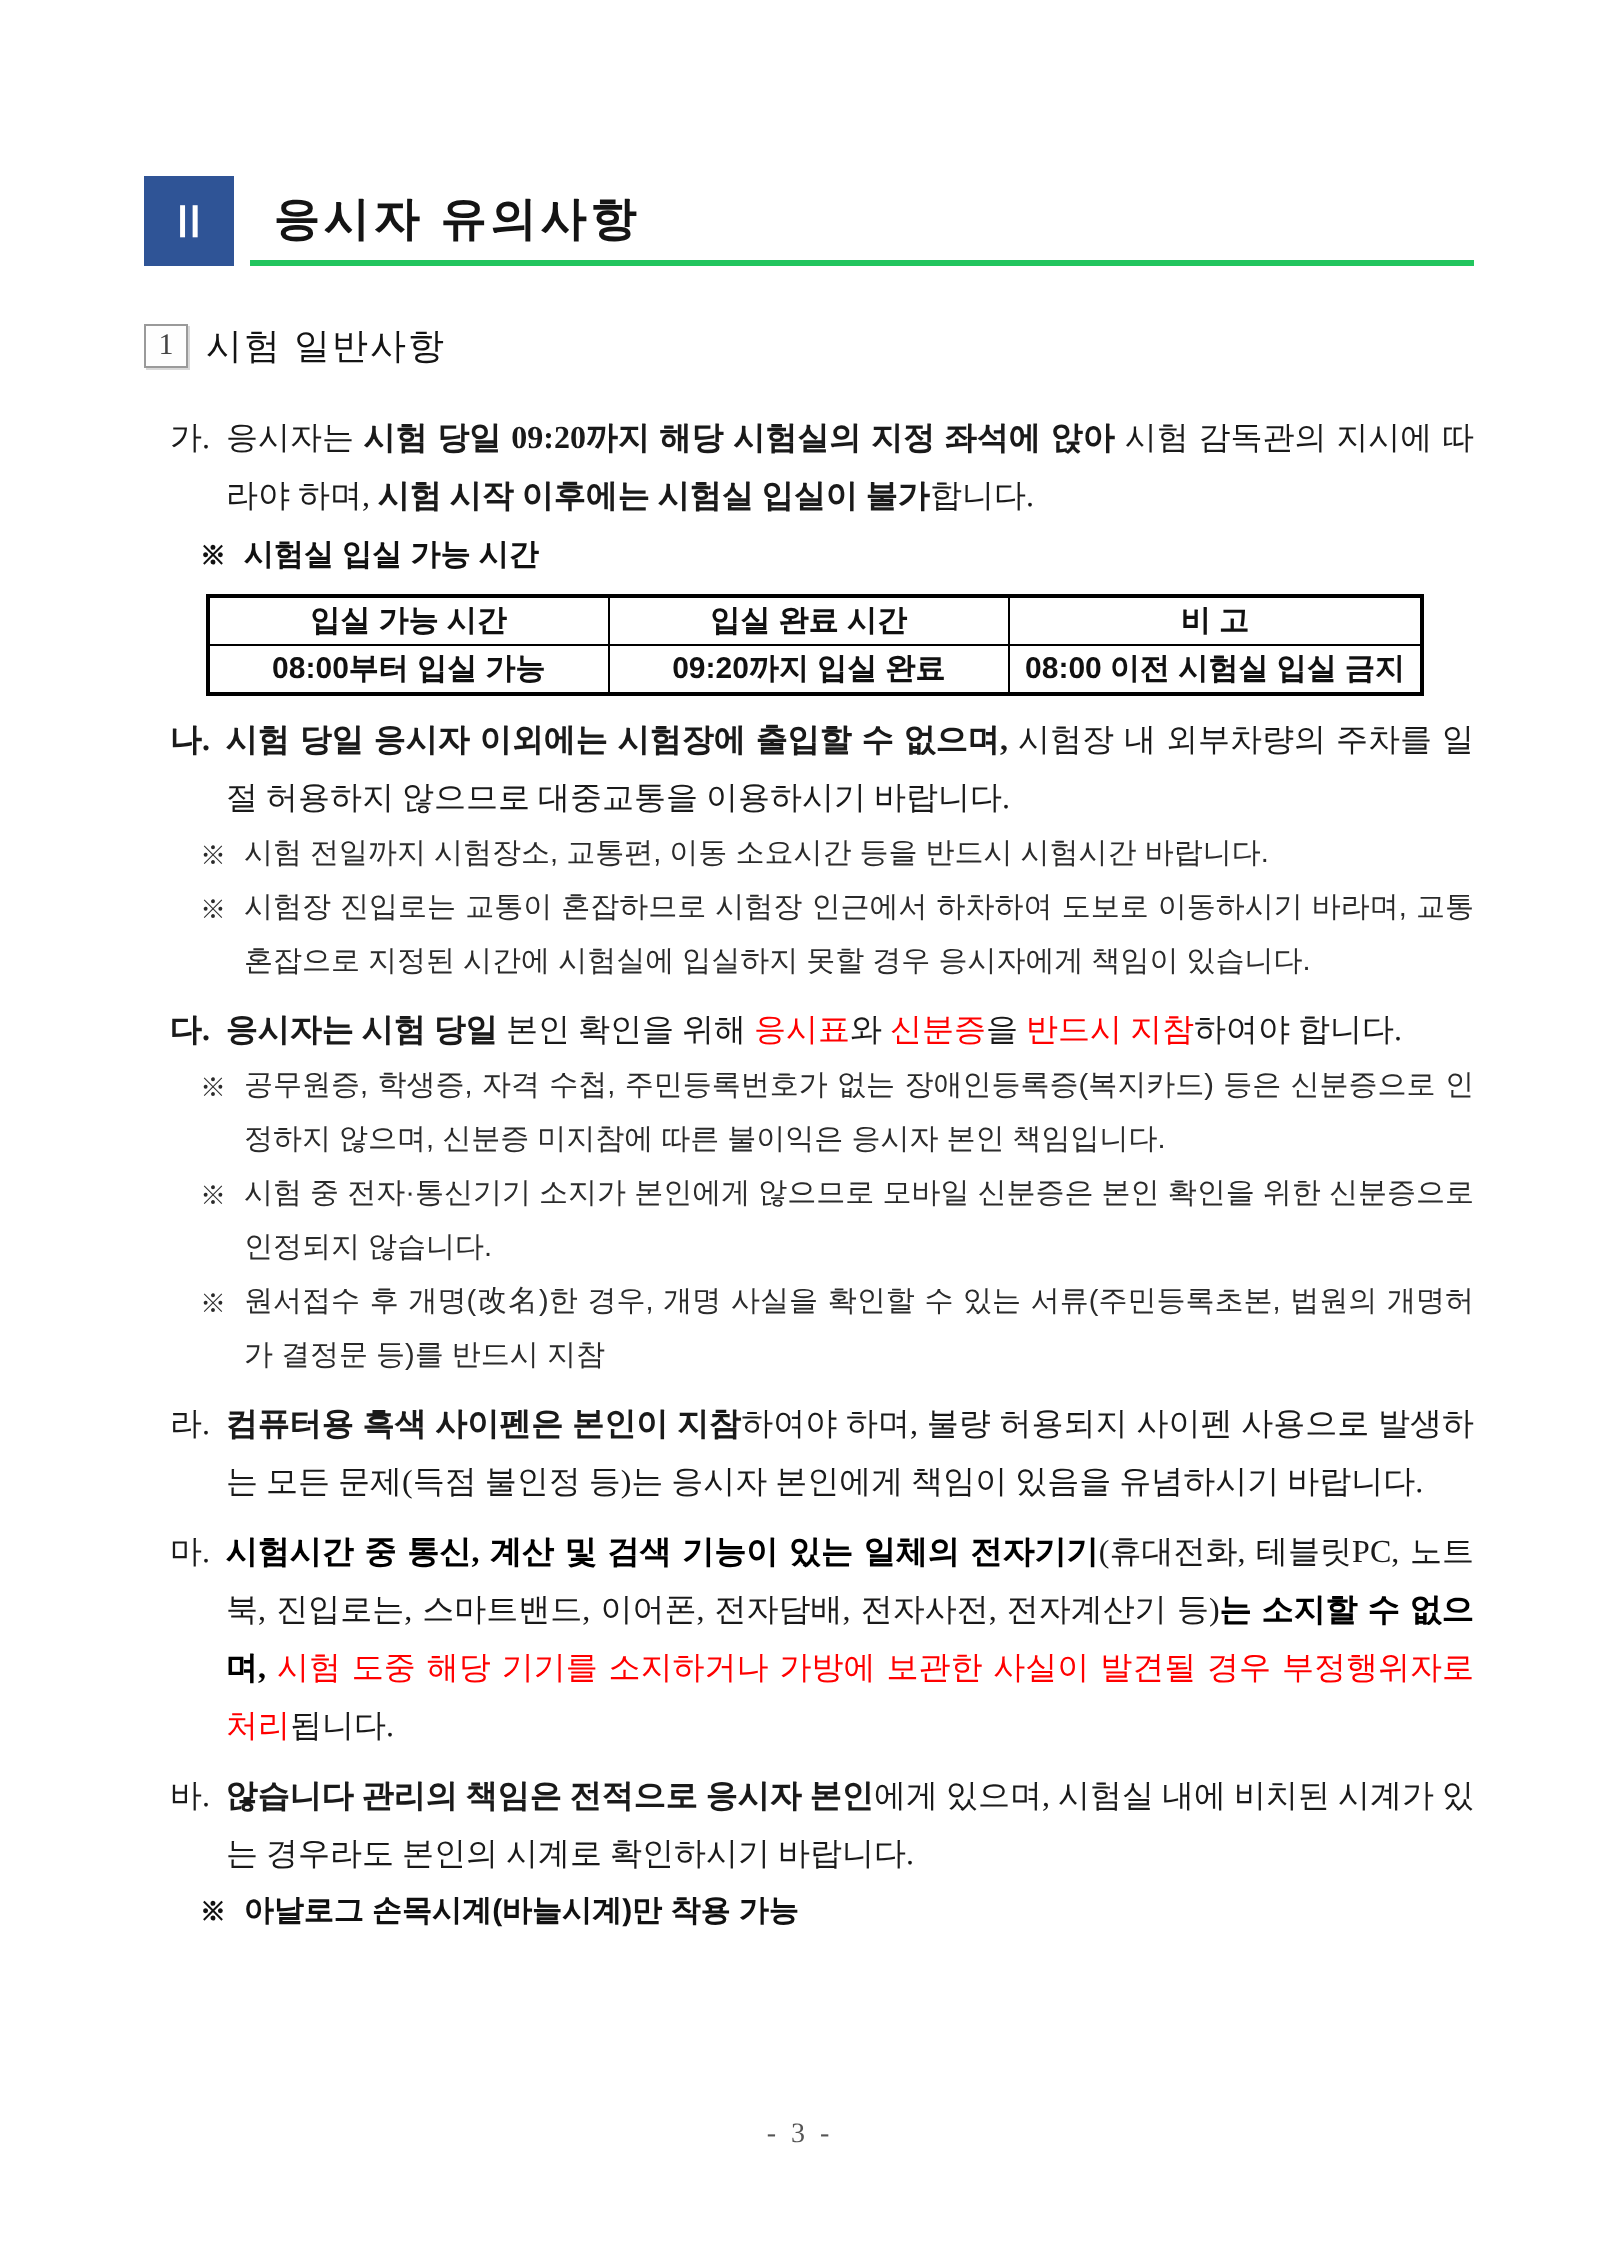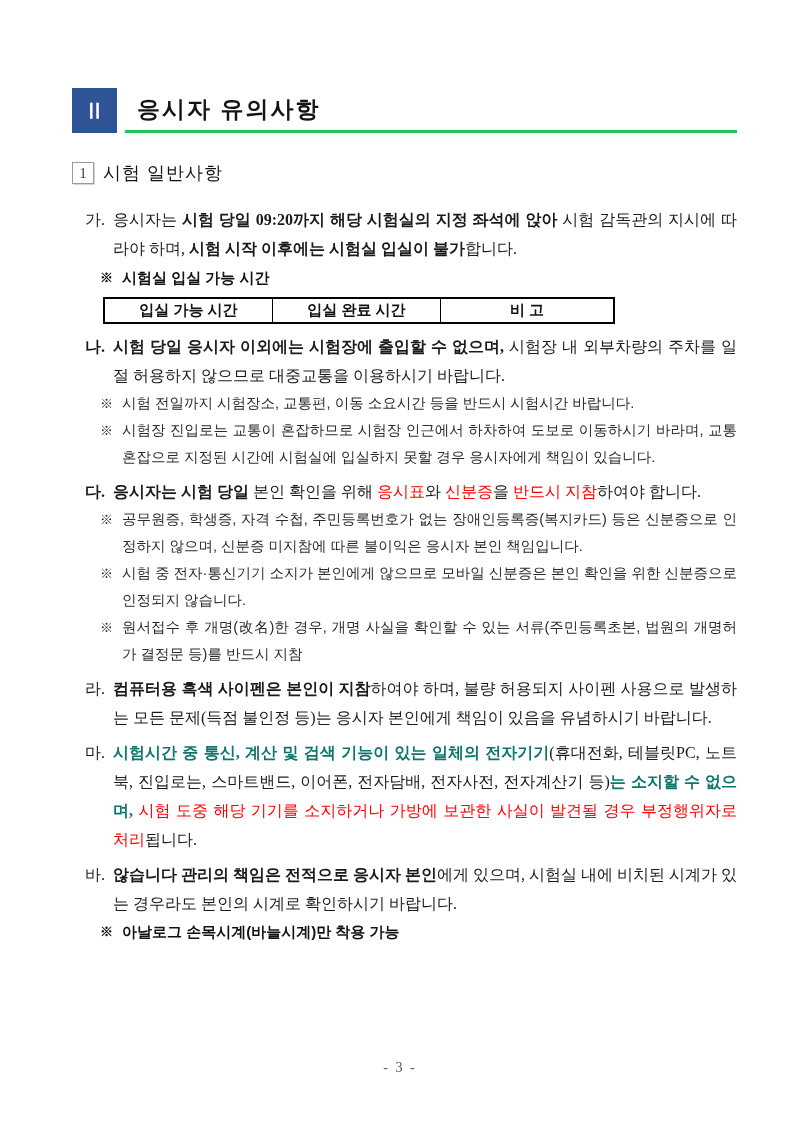--- a/index.html
+++ b/index.html
@@ -46,31 +46,31 @@
   .item { margin:0 0 6px 13px; }
   .item-main {
     display:flex; font-size:16px; line-height:29px; color:#1a1a1a;
     font-family:"Liberation Serif", serif;
   }
   .item-label { width:28px; flex-shrink:0; }
   .item-label.lb { font-weight:bold; }
   .item-text { flex:1; text-align:justify; }
   .b  { font-weight:bold; }
   .rb { font-weight:normal; color:#FF0000; }
-  .bb { font-weight:bold; color:#0f766e; }
+  .bb { font-weight:bold; color:#000000; }
   
   .note-line {
     display:flex; margin:3px 0 0 15px;
     font-family:"Liberation Sans", sans-serif;
     font-size:15px; font-weight:bold; line-height:24px; color:#111;
   }
   .note-line .mark { width:22px; flex-shrink:0; font-size:13px; }
   
   .entry-table {
-    margin:7px 0 8px 18px; width:512px;
+    margin:7px 0 8px 18px; width:609px;
     border-collapse:collapse; border:2px solid #000;
     font-family:"Liberation Sans", sans-serif;
     font-size:15px; font-weight:bold; color:#111; text-align:center;
   }
   .entry-table th, .entry-table td { border:1px solid #000; height:23px; padding:0 3px; font-weight:bold; }
   .entry-table col.c1 { width:33%; } .entry-table col.c2 { width:33%; } .entry-table col.c3 { width:34%; }
   
   .sub-note {
     display:flex; margin-left:15px;
     font-family:"Liberation Sans", sans-serif;
@@ -119,20 +119,25 @@
           <col class="c1">
           <col class="c2">
           <col class="c3">
         </colgroup>
       <tbody>
           <tr>
         <th>입실 가능 시간</th>
         <th>입실 완료 시간</th>
         <th>비 고</th>
       </tr>
+      <tr>
+        <td>08:00부터 입실 가능</td>
+        <td>09:20까지 입실 완료</td>
+        <td>08:00 이전 시험실 입실 금지</td>
+      </tr>
     </tbody>
       </table>
   </div>
 
   <div class="item">
     <div class="item-main">
       <span class="item-label lb">나.</span>
       <span class="item-text">
         <span class="b">시험 당일 응시자 이외에는 시험장에 출입할 수 없으며,</span><span> 시험장 내 외부차량의 주차를 일절 허용하지 않으므로 대중교통을 이용하시기 바랍니다.</span>
       </span>

